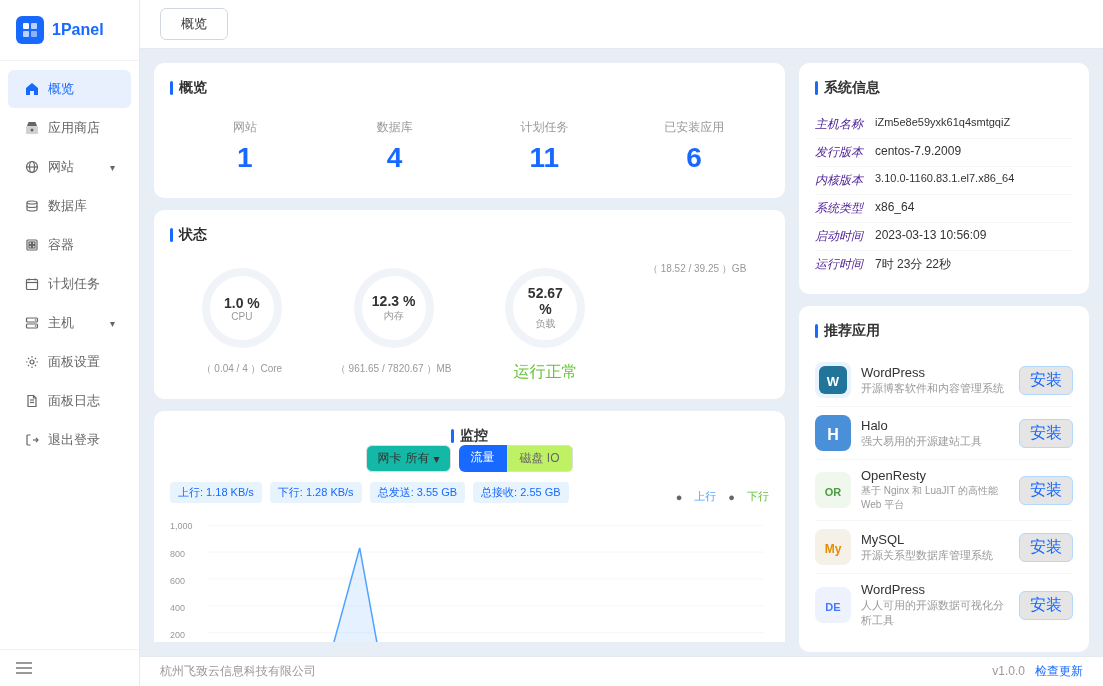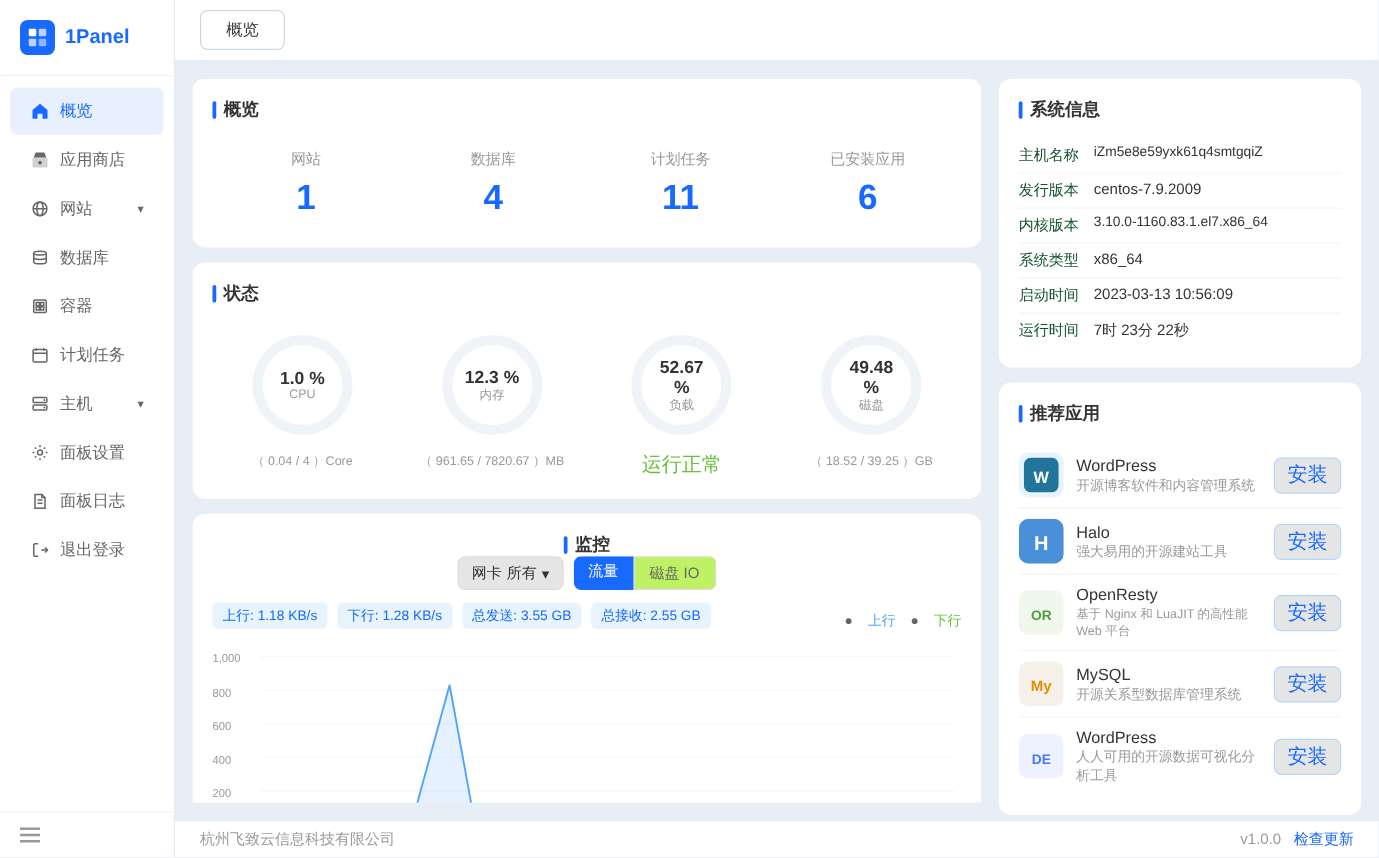--- a/index.html
+++ b/index.html
@@ -61,36 +61,36 @@
     .gauge-unit { font-size: 10px; color: #999; }
     .gauge-detail { font-size: 10px; color: #999; margin-top: 4px; text-align: center; }
     .status-ok { color: #67c23a; font-size: 16px; }
     
     
     .monitor-card { flex: 1; }
     .monitor-header { display: flex; align-items: center; justify-content: space-between; margin-bottom: 10px; flex-direction: column; }
     .monitor-title { font-size: 14px; font-weight: 600; color: #333; display: flex; align-items: center; gap: 6px; }
     .monitor-title::before { content: ''; display: inline-block; width: 3px; height: 14px; background: #1769ff; border-radius: 2px; }
     .monitor-controls { display: flex; align-items: center; gap: 8px; }
-    .select-box { border: 1px solid #ddd; border-radius: 6px; padding: 4px 10px; font-size: 12px; color: #333; display: flex; align-items: center; gap: 4px; background: #e5e5e5; }
+    .select-box { border: 1px solid #ddd; border-radius: 6px; padding: 4px 10px; font-size: 12px; color: #333; display: flex; align-items: center; gap: 4px; background: #14b8a6; }
     .btn-group { display: flex; border-radius: 6px; overflow: hidden; }
     .btn-active { background: #1769ff; color: #fff; padding: 4px 12px; font-size: 12px; cursor: pointer; }
     .btn-inactive { background: #bef264; color: #666; padding: 4px 12px; font-size: 12px; border: 1px solid #ddd; cursor: pointer; }
     
     .monitor-stats { display: flex; gap: 8px; margin-bottom: 8px; }
     .monitor-stat { background: #e8f4fd; color: #1769ff; padding: 3px 8px; border-radius: 4px; font-size: 11px; }
     .monitor-legend { display: flex; gap: 12px; justify-content: flex-end; font-size: 11px; color: #666; align-items: center; }
     
     .chart-area { height: 160px; position: relative; margin-top: 4px; }
     
     
     .sys-info { }
     .info-row { display: flex; align-items: flex-start; padding: 5px 0; border-bottom: 1px solid #f5f5f5; font-size: 12px; }
     .info-row:last-child { border-bottom: none; }
-    .info-key { color: #14532d; width: 60px; flex-shrink: 0; }
+    .info-key { color: #4c1d95; width: 60px; flex-shrink: 0; font-style: italic; }
     .info-val { color: #333; flex: 1; }
     
     
     .app-list { display: flex; flex-direction: column; gap: 0; }
     .app-item { display: flex; align-items: center; gap: 10px; padding: 8px 0; border-bottom: 1px solid #f5f5f5; }
     .app-item:last-child { border-bottom: none; }
     .app-icon { width: 36px; height: 36px; border-radius: 8px; display: flex; align-items: center; justify-content: center; flex-shrink: 0; font-size: 16px; }
     .app-info { flex: 1; }
     .app-name { font-size: 13px; font-weight: 500; color: #333; }
     .app-desc { font-size: 11px; color: #999; margin-top: 1px; }
@@ -317,30 +317,20 @@
                 </svg>
                 <div class="gauge-text">
                   <div class="gauge-percent"><span>52.67</span> <span>%</span></div>
                   <div class="gauge-unit">负载</div>
                 </div>
               </div>
               <div class="gauge-detail status-ok">运行正常</div>
             </div>
 
             <div class="gauge-item">
-              <div class="gauge-container">
-                <svg class="gauge-svg" viewBox="0 0 100 100">
-                  <circle class="gauge-track" cx="50" cy="50" r="36" stroke-dasharray="226 226" stroke-dashoffset="0" transform="rotate(-90 50 50)"></circle>
-                  <circle class="gauge-fill gauge-disk" cx="50" cy="50" r="36" stroke-dasharray="112 114" stroke-dashoffset="0" transform="rotate(-90 50 50)"></circle>
-                </svg>
-                <div class="gauge-text">
-                  <div class="gauge-percent"><span>49.48</span> <span>%</span></div>
-                  <div class="gauge-unit">磁盘</div>
-                </div>
-              </div>
               <div class="gauge-detail">（ 18.52 / 39.25 ）GB</div>
             </div>
           </div>
         </div>
 
         <div class="card monitor-card">
           <div class="monitor-header">
             <div class="monitor-title">监控</div>
             <div class="monitor-controls">
               <div class="select-box">

